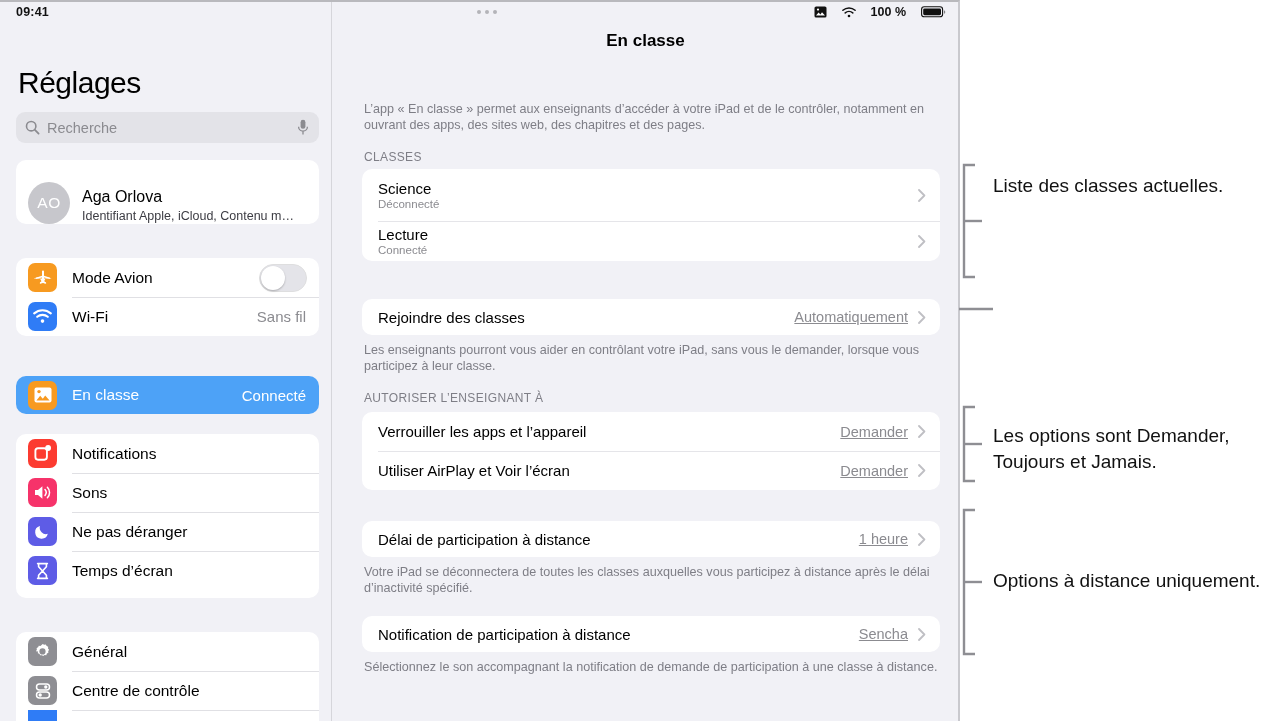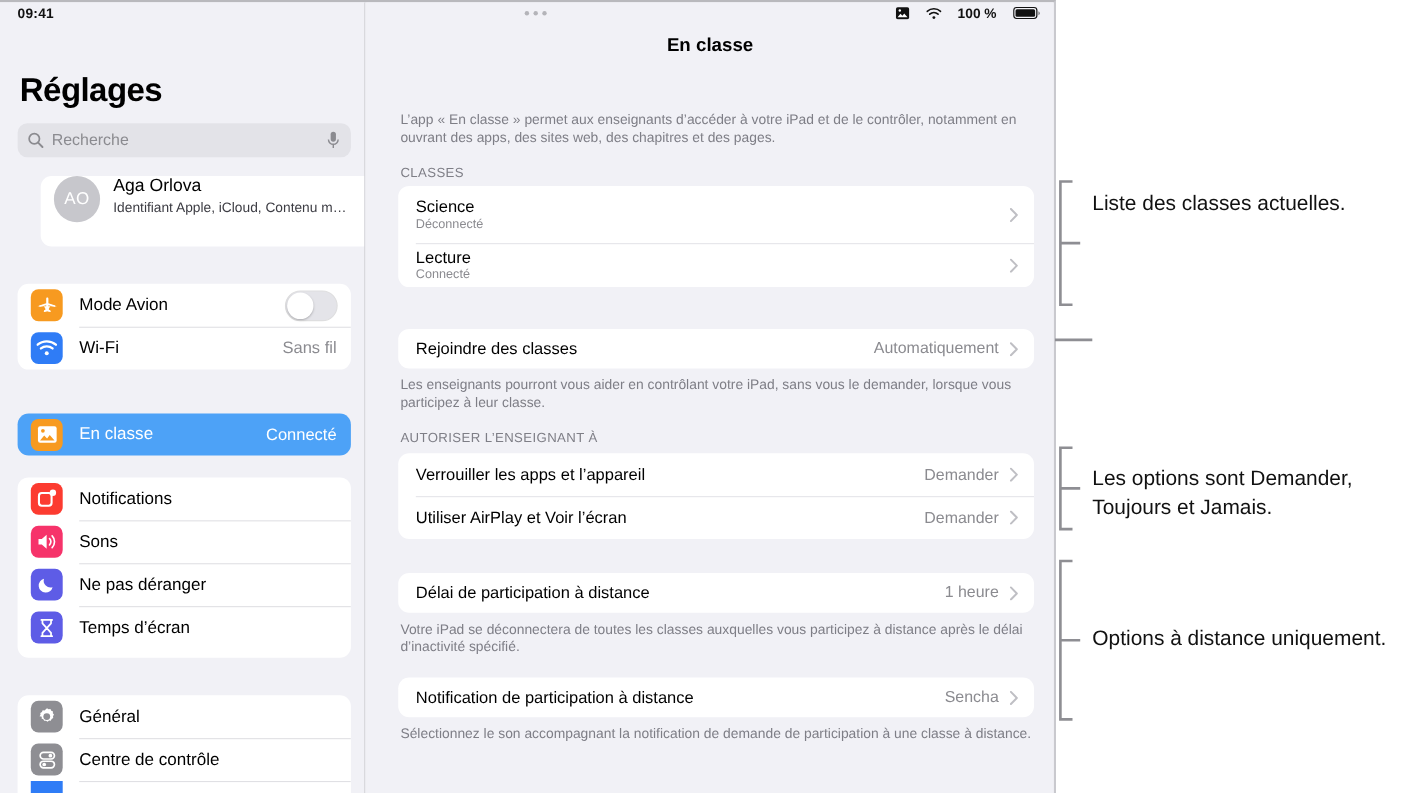--- a/index.html
+++ b/index.html
@@ -32,40 +32,40 @@
     border-right: 1px solid #d6d6db;
     overflow: hidden;
   }
   .statusbar-time {
     position: absolute; left: 16px; top: 3px;
     font-size: 12.5px; font-weight: bold; color: #111;
     letter-spacing: 0.2px;
   }
   .settings-title {
     position: absolute; left: 18px; top: 64px;
-    font-size: 30px; font-weight: bold; color: #000;
+    font-size: 30px; font-weight: normal; color: #000;
     letter-spacing: -0.5px;
   }
   .search-bar {
     position: absolute; left: 16px; top: 110px;
     width: 303px; height: 31px;
     background: #e3e3e8; border-radius: 9px;
     display: flex; align-items: center;
   }
   .search-icon { margin-left: 9px; width: 15px; height: 15px; display: block; }
   .search-placeholder {
     margin-left: 7px; font-size: 14.5px; color: #8b8b90;
   }
   .mic-icon { position: absolute; right: 10px; width: 12px; height: 17px; }
 
   .card {
     position: absolute; left: 16px; width: 303px;
     background: #fff; border-radius: 10px; overflow: hidden;
   }
-  .profile-card { top: 158px; height: 64px; display: flex; align-items: flex-start; margin-left: 21px; }
+  .profile-card { top: 158px; height: 64px; display: flex; align-items: flex-end; }
   .avatar {
     width: 42px; height: 42px; border-radius: 50%;
     background: #c7c7cc; margin-left: 12px;
     display: flex; align-items: center; justify-content: center;
     color: #fff; font-size: 15.5px; letter-spacing: 0.5px;
   }
   .profile-text { margin-left: 12px; }
   .profile-name { font-size: 16px; color: #000; line-height: 20px; }
   .profile-sub { font-size: 12.5px; color: #3c3c43; line-height: 16px; margin-top: 1px; }
 
@@ -138,21 +138,21 @@
   .mrow {
     position: relative; display: flex; align-items: center;
     padding: 0 14px 0 16px;
   }
   .mrow + .mrow::before {
     content: ""; position: absolute; left: 16px; right: 0; top: 0;
     height: 1px; background: #e5e5e9;
   }
   .mrow-title { font-size: 15px; color: #000; }
   .mrow-sub { font-size: 11.5px; color: #8b8b90; margin-top: 1px; }
-  .mrow-value { margin-left: auto; font-size: 14.5px; color: #8b8b90; }
+  .mrow-value { margin-left: auto; font-size: 14.5px; color: #8b8b90; text-decoration: underline; }
   .chev { margin-left: 10px; width: 8px; height: 13px; flex: none; }
 
   
   .callouts { position: absolute; left: 960px; top: 0; width: 319px; height: 721px; background:#fff; }
   .callout-text {
     position: absolute; font-size: 19px; line-height: 26px; color: #111;
   }
   .bracket { position: absolute; }
 </style>
 </head>

